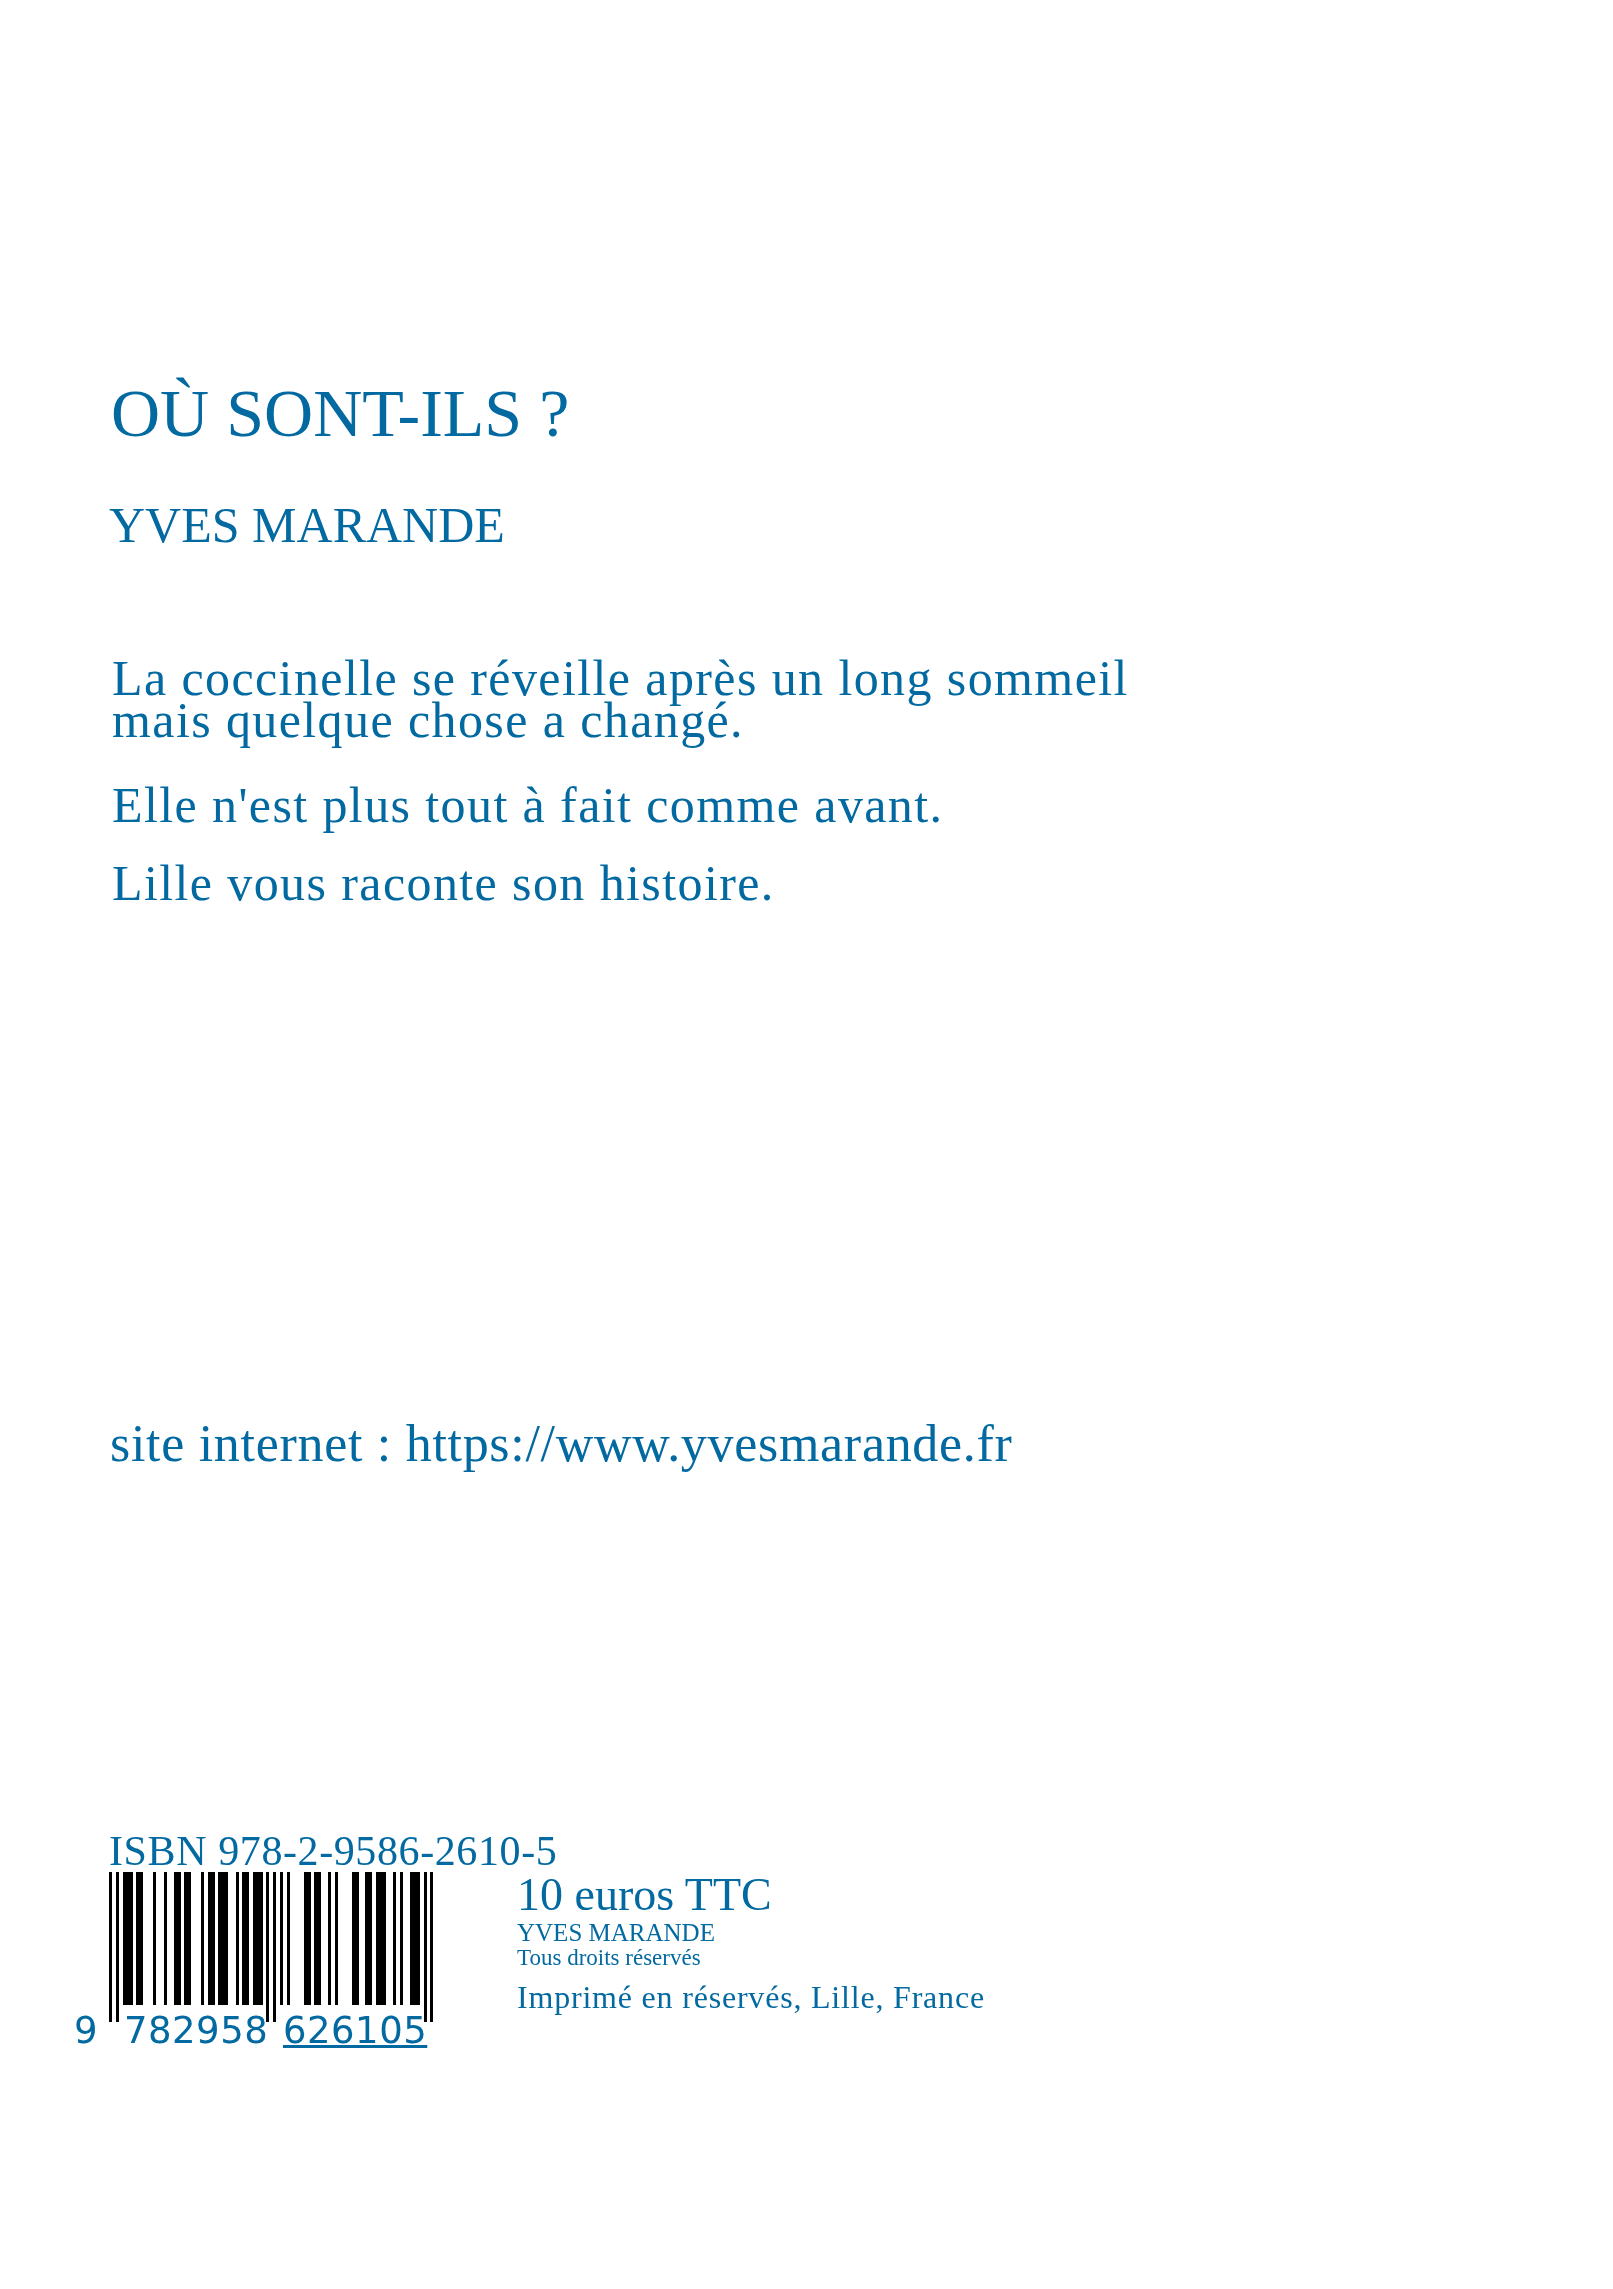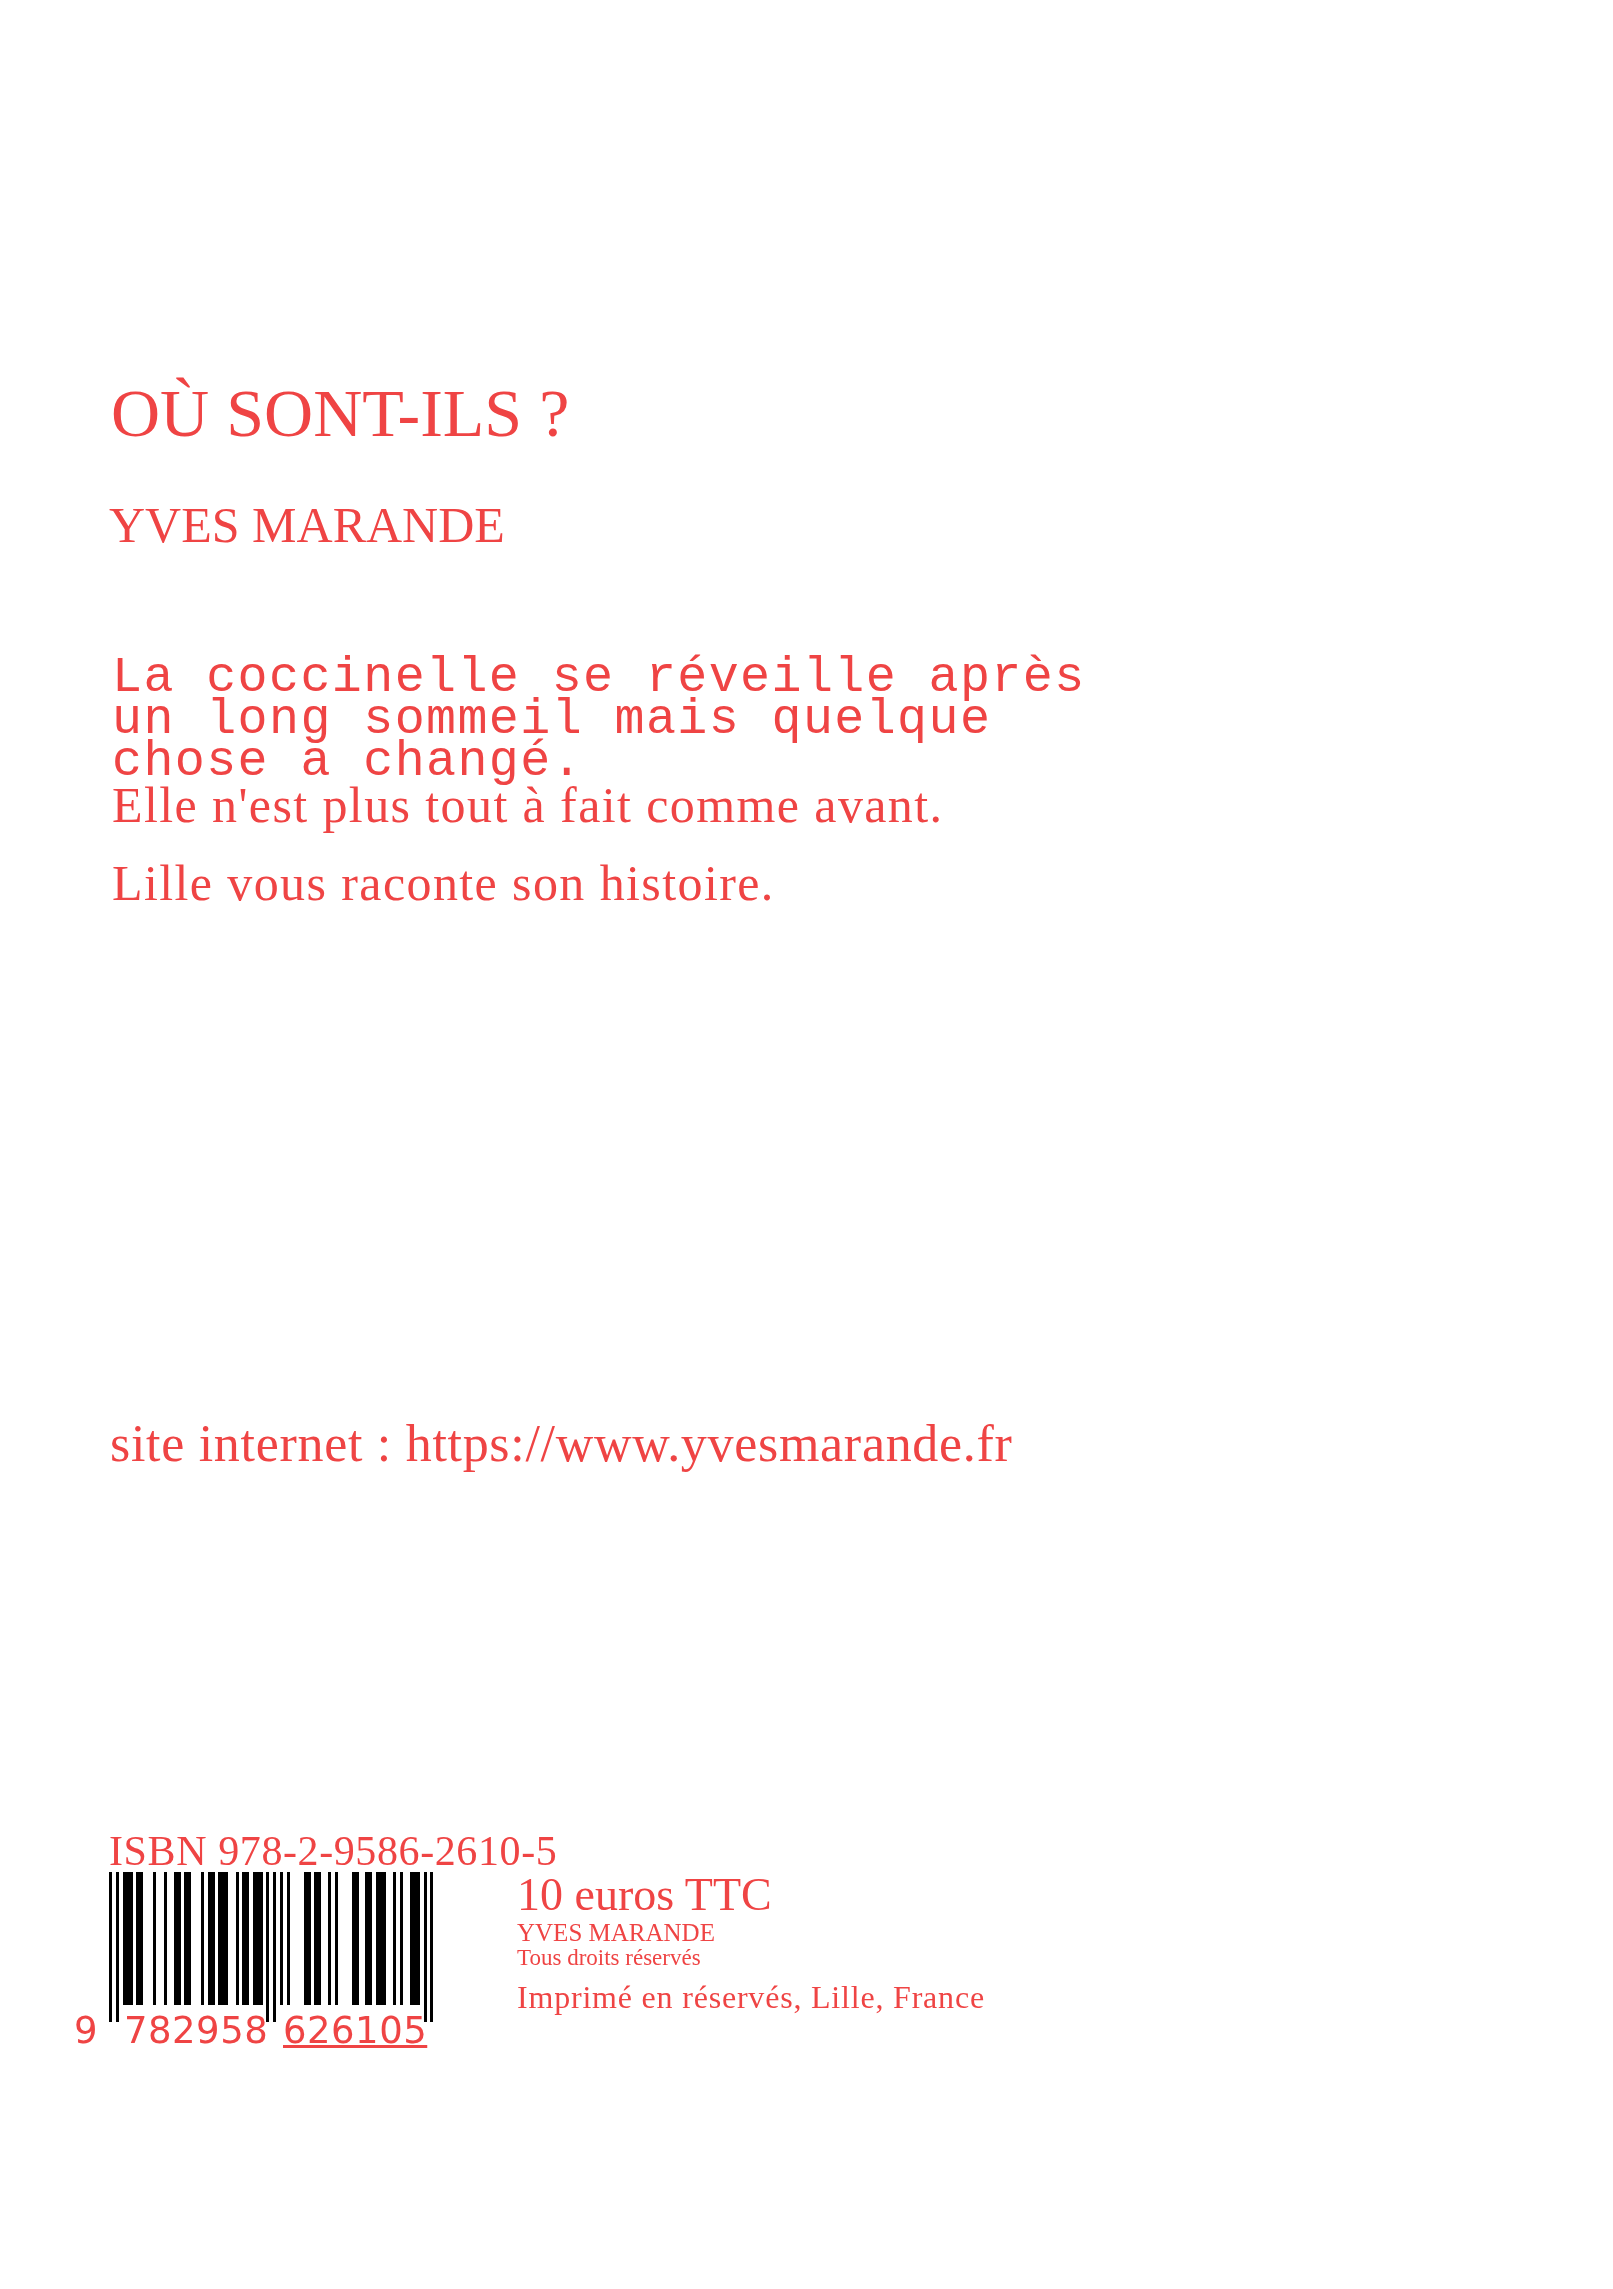--- a/index.html
+++ b/index.html
@@ -5,21 +5,21 @@
   html, body {
     margin: 0;
     padding: 0;
     background: #ffffff;
   }
   .page {
     position: relative;
     width: 1613px;
     height: 2290px;
     background: #ffffff;
-    color: #ef4444;
+    color: #0369a1;
     font-family: "Liberation Serif", serif;
     overflow: hidden;
   }
   .abs { position: absolute; }
 
   .title {
     left: 111px;
     top: 379px;
     font-size: 68px;
     line-height: 1;
@@ -32,21 +32,21 @@
     line-height: 1;
     white-space: nowrap;
   }
   .synopsis {
     left: 112px;
     width: 1061px;
     font-size: 50px;
     line-height: 42px;
     letter-spacing: 1.4px;
   }
-  .synopsis.p1 { top: 657px; font-family: Liberation Mono, monospace; }
+  .synopsis.p1 { top: 657px; }
   .synopsis.p2 { top: 784px; }
   .synopsis.p3 { top: 862px; }
 
   .website {
     left: 110px;
     top: 1418px;
     font-size: 52px;
     line-height: 1;
     letter-spacing: 0.7px;
     white-space: nowrap;

